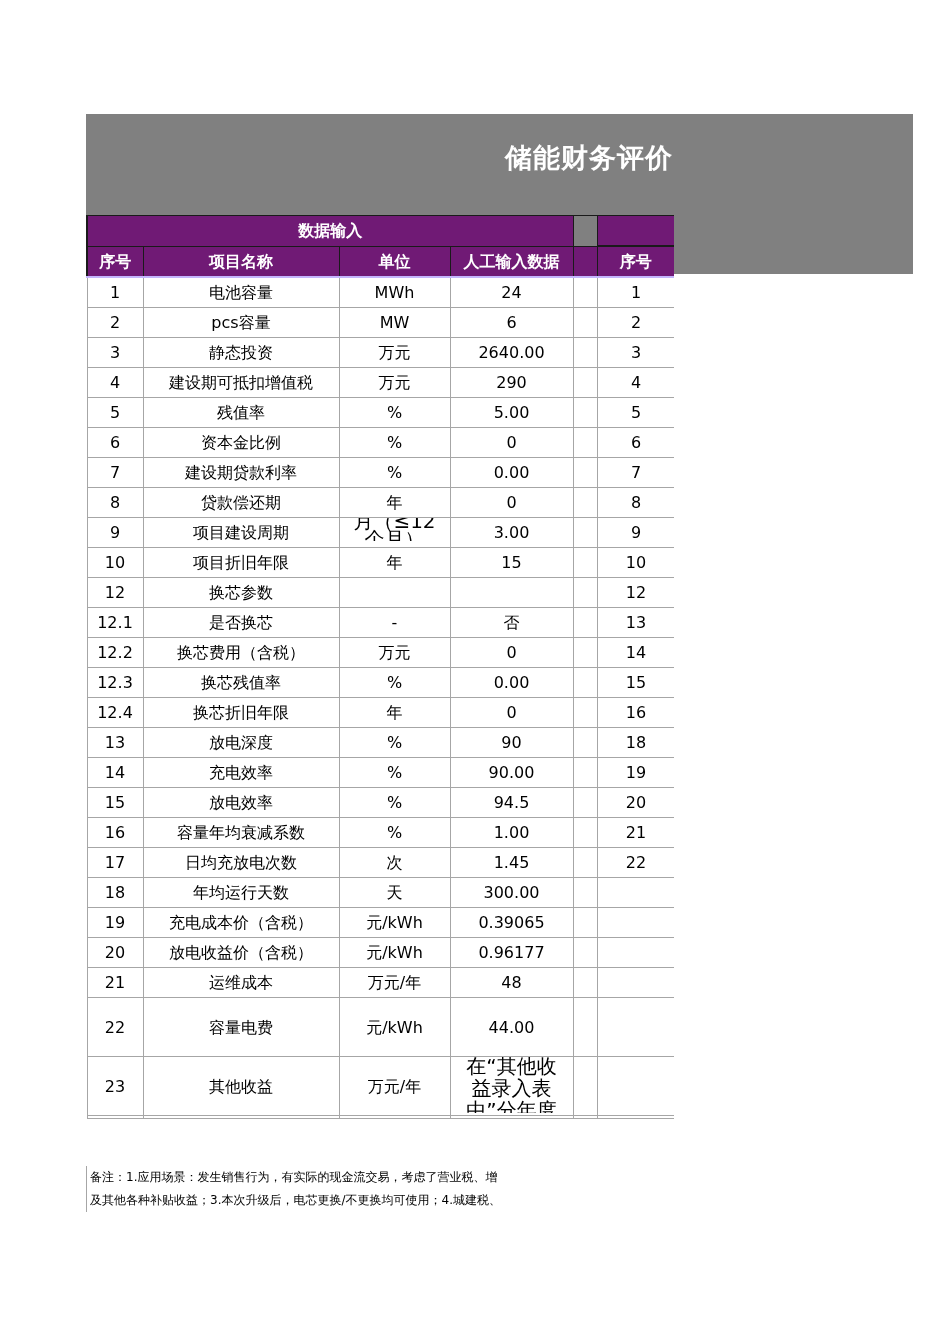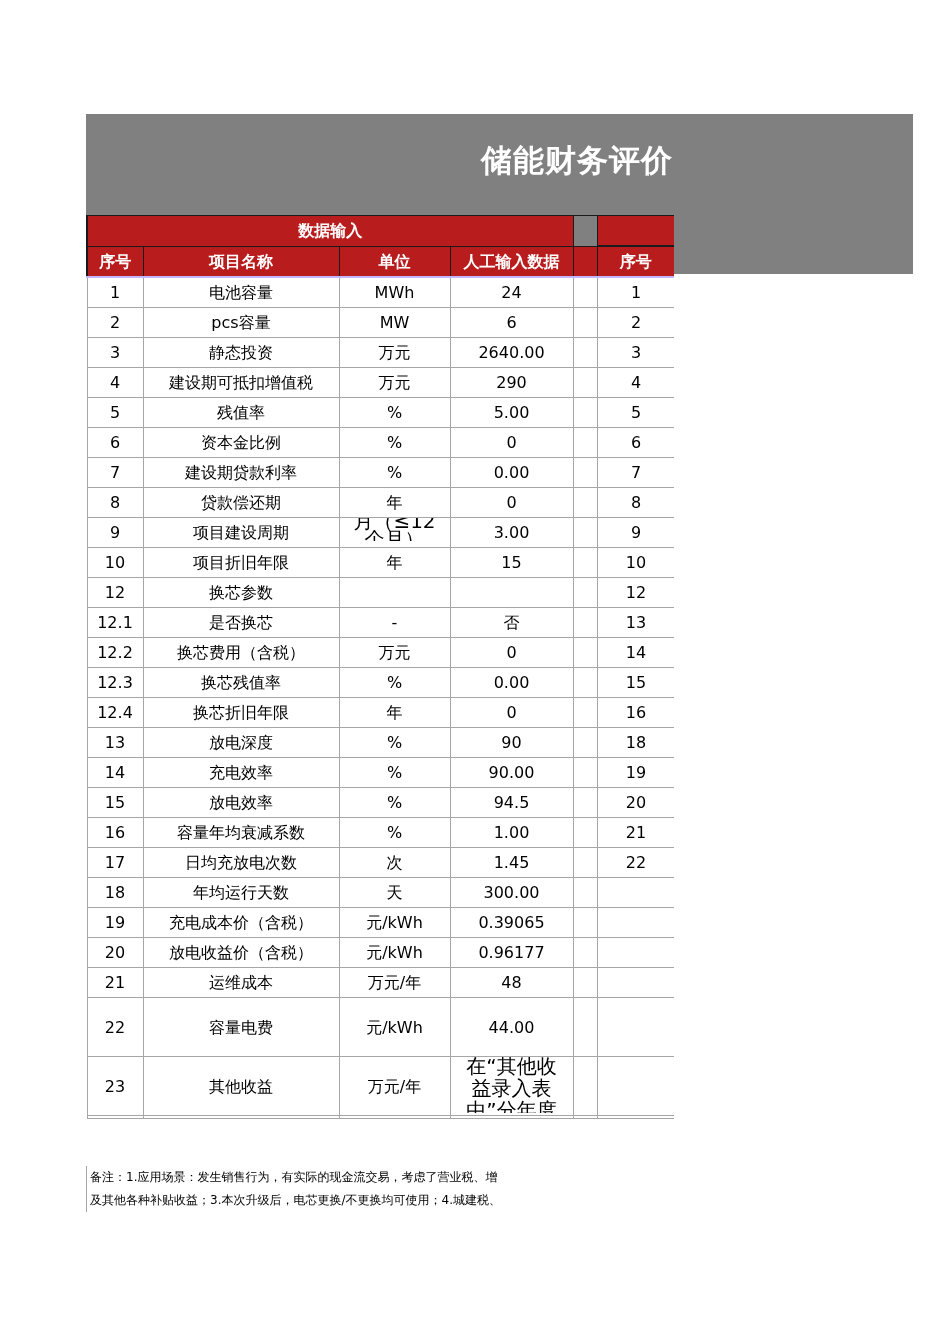--- a/index.html
+++ b/index.html
@@ -1,25 +1,25 @@
 <!DOCTYPE html>
 <html><head>
 <meta charset="utf-8">
 <style>
   html, body { margin:0; padding:0; background:#ffffff; }
   body { width:950px; height:1344px; position:relative; overflow:hidden;
          font-family:"DejaVu Sans","Liberation Sans",sans-serif; color:#000; }
   .banner { position:absolute; left:86px; top:114px; width:827px; height:160px; background:#808080; }
   .title { position:absolute; left:86px; top:140px; width:587px; text-align:right;
-           color:#ffffff; font-size:31px; font-weight:bold; letter-spacing:1px; }
+           color:#ffffff; font-size:27px; font-weight:bold; letter-spacing:1px; }
   .sheet { position:absolute; left:86px; top:215px; width:588px; overflow:hidden; }
   table { border-collapse:collapse; table-layout:fixed; width:588px; }
   td { border:1px solid #a6a6a6; text-align:center; vertical-align:middle;
        font-size:16px; height:29px; padding:0; white-space:nowrap; overflow:hidden; line-height:19px; }
-  tr.group td, tr.head td { background:#b91c1c; color:#ffffff; font-weight:bold; border-color:#1a1a1a; font-size:16px; }
+  tr.group td, tr.head td { background:#701a75; color:#ffffff; font-weight:bold; border-color:#1a1a1a; font-size:16px; }
   tr.group td { height:29px; }
   tr.head td { height:29px; border-bottom:2px solid #c4b5fd;font-family:Liberation Serif, serif; }
   td.gap { background:#ffffff; }
   tr.group td.gapg { background:#808080; }
   tr.tall td { height:58px; }
   td.wrap { white-space:normal; line-height:22px; font-size:20px; }
   tr.thin td { height:2px; }
   .notes { position:absolute; left:86px; top:1166px; width:588px; overflow:hidden;
            border-left:1px solid #a6a6a6; font-size:12px; line-height:22px; white-space:nowrap; padding-left:3px; box-sizing:border-box; }
   .notes div { height:23px; }

